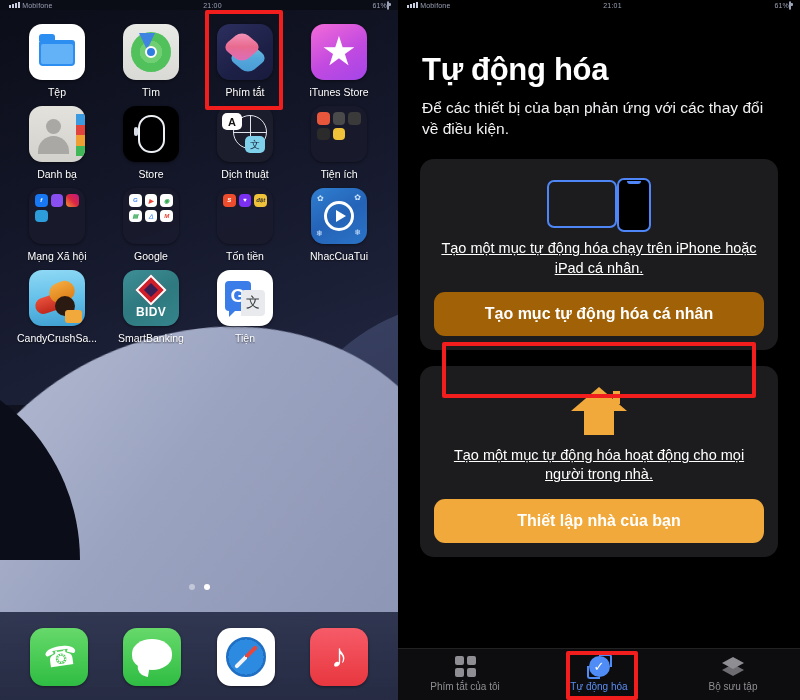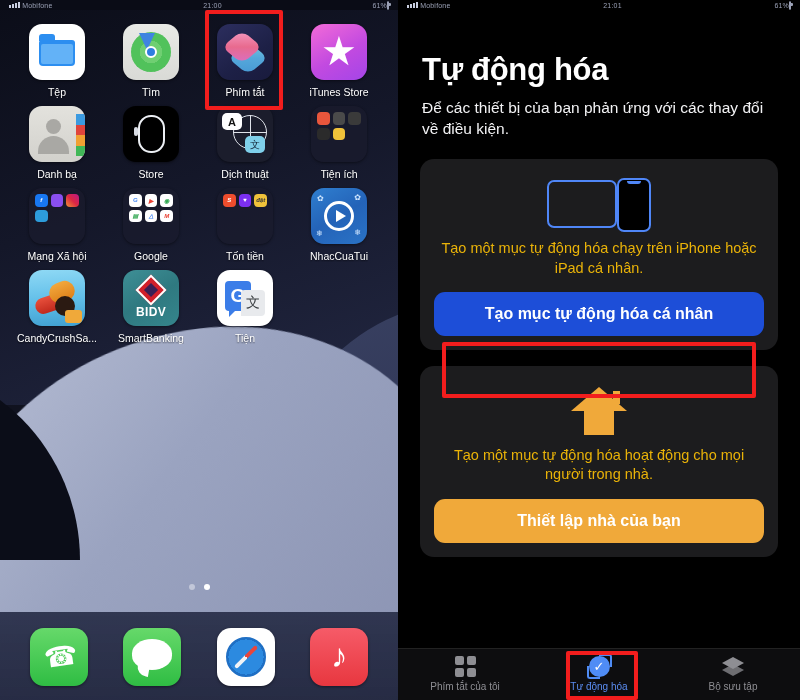--- a/index.html
+++ b/index.html
@@ -211,26 +211,26 @@
 
   .r-head{ padding:52px 24px 0; }
   .r-title{ color:#fff; font-size:31px; font-weight:bold; letter-spacing:-.3px; }
   .r-sub{ color:#f2f2f4; font-size:15.5px; line-height:1.36; margin-top:9px;
      max-width:355px; }
 
   .card{ margin:0 22px; background:#1c1c1e; border-radius:14px;
      padding:16px 14px 14px; }
   .card + .card{ margin-top:16px; }
   .card-art{ height:58px; display:flex; align-items:center; justify-content:center; }
-  .card-text{ color:#eab308; font-size:14.5px; line-height:1.34; text-align:center;
-     margin-top:6px; }
+  .card-text{ color:#ffffff; font-size:14.5px; line-height:1.34; text-align:center;
+     margin-top:6px;text-decoration:underline; }
   .card-btn{ display:block; width:100%; margin-top:14px; border:0; cursor:pointer;
      border-radius:11px; padding:13px 0; font-size:16px; font-weight:bold;
      color:#fff; font-family:"Liberation Sans", sans-serif; }
-  .btn-blue{ background:#1d4ed8; }
+  .btn-blue{ background:#a16207; }
   .btn-orange{ background:#f0a93a; }
 
   .devices{ position:relative; width:104px; height:52px; }
   .devices .pad{ position:absolute; left:0; top:2px; width:70px; height:48px;
      border:2.4px solid #4f86f7; border-radius:7px; }
   .devices .ph{ position:absolute; right:0; top:0; width:34px; height:54px;
      border:2.4px solid #4f86f7; border-radius:7px; background:#000; }
   .devices .ph::before{ content:""; position:absolute; left:50%; top:1px;
      transform:translateX(-50%); width:14px; height:3px; background:#4f86f7;
      border-radius:0 0 3px 3px; }

